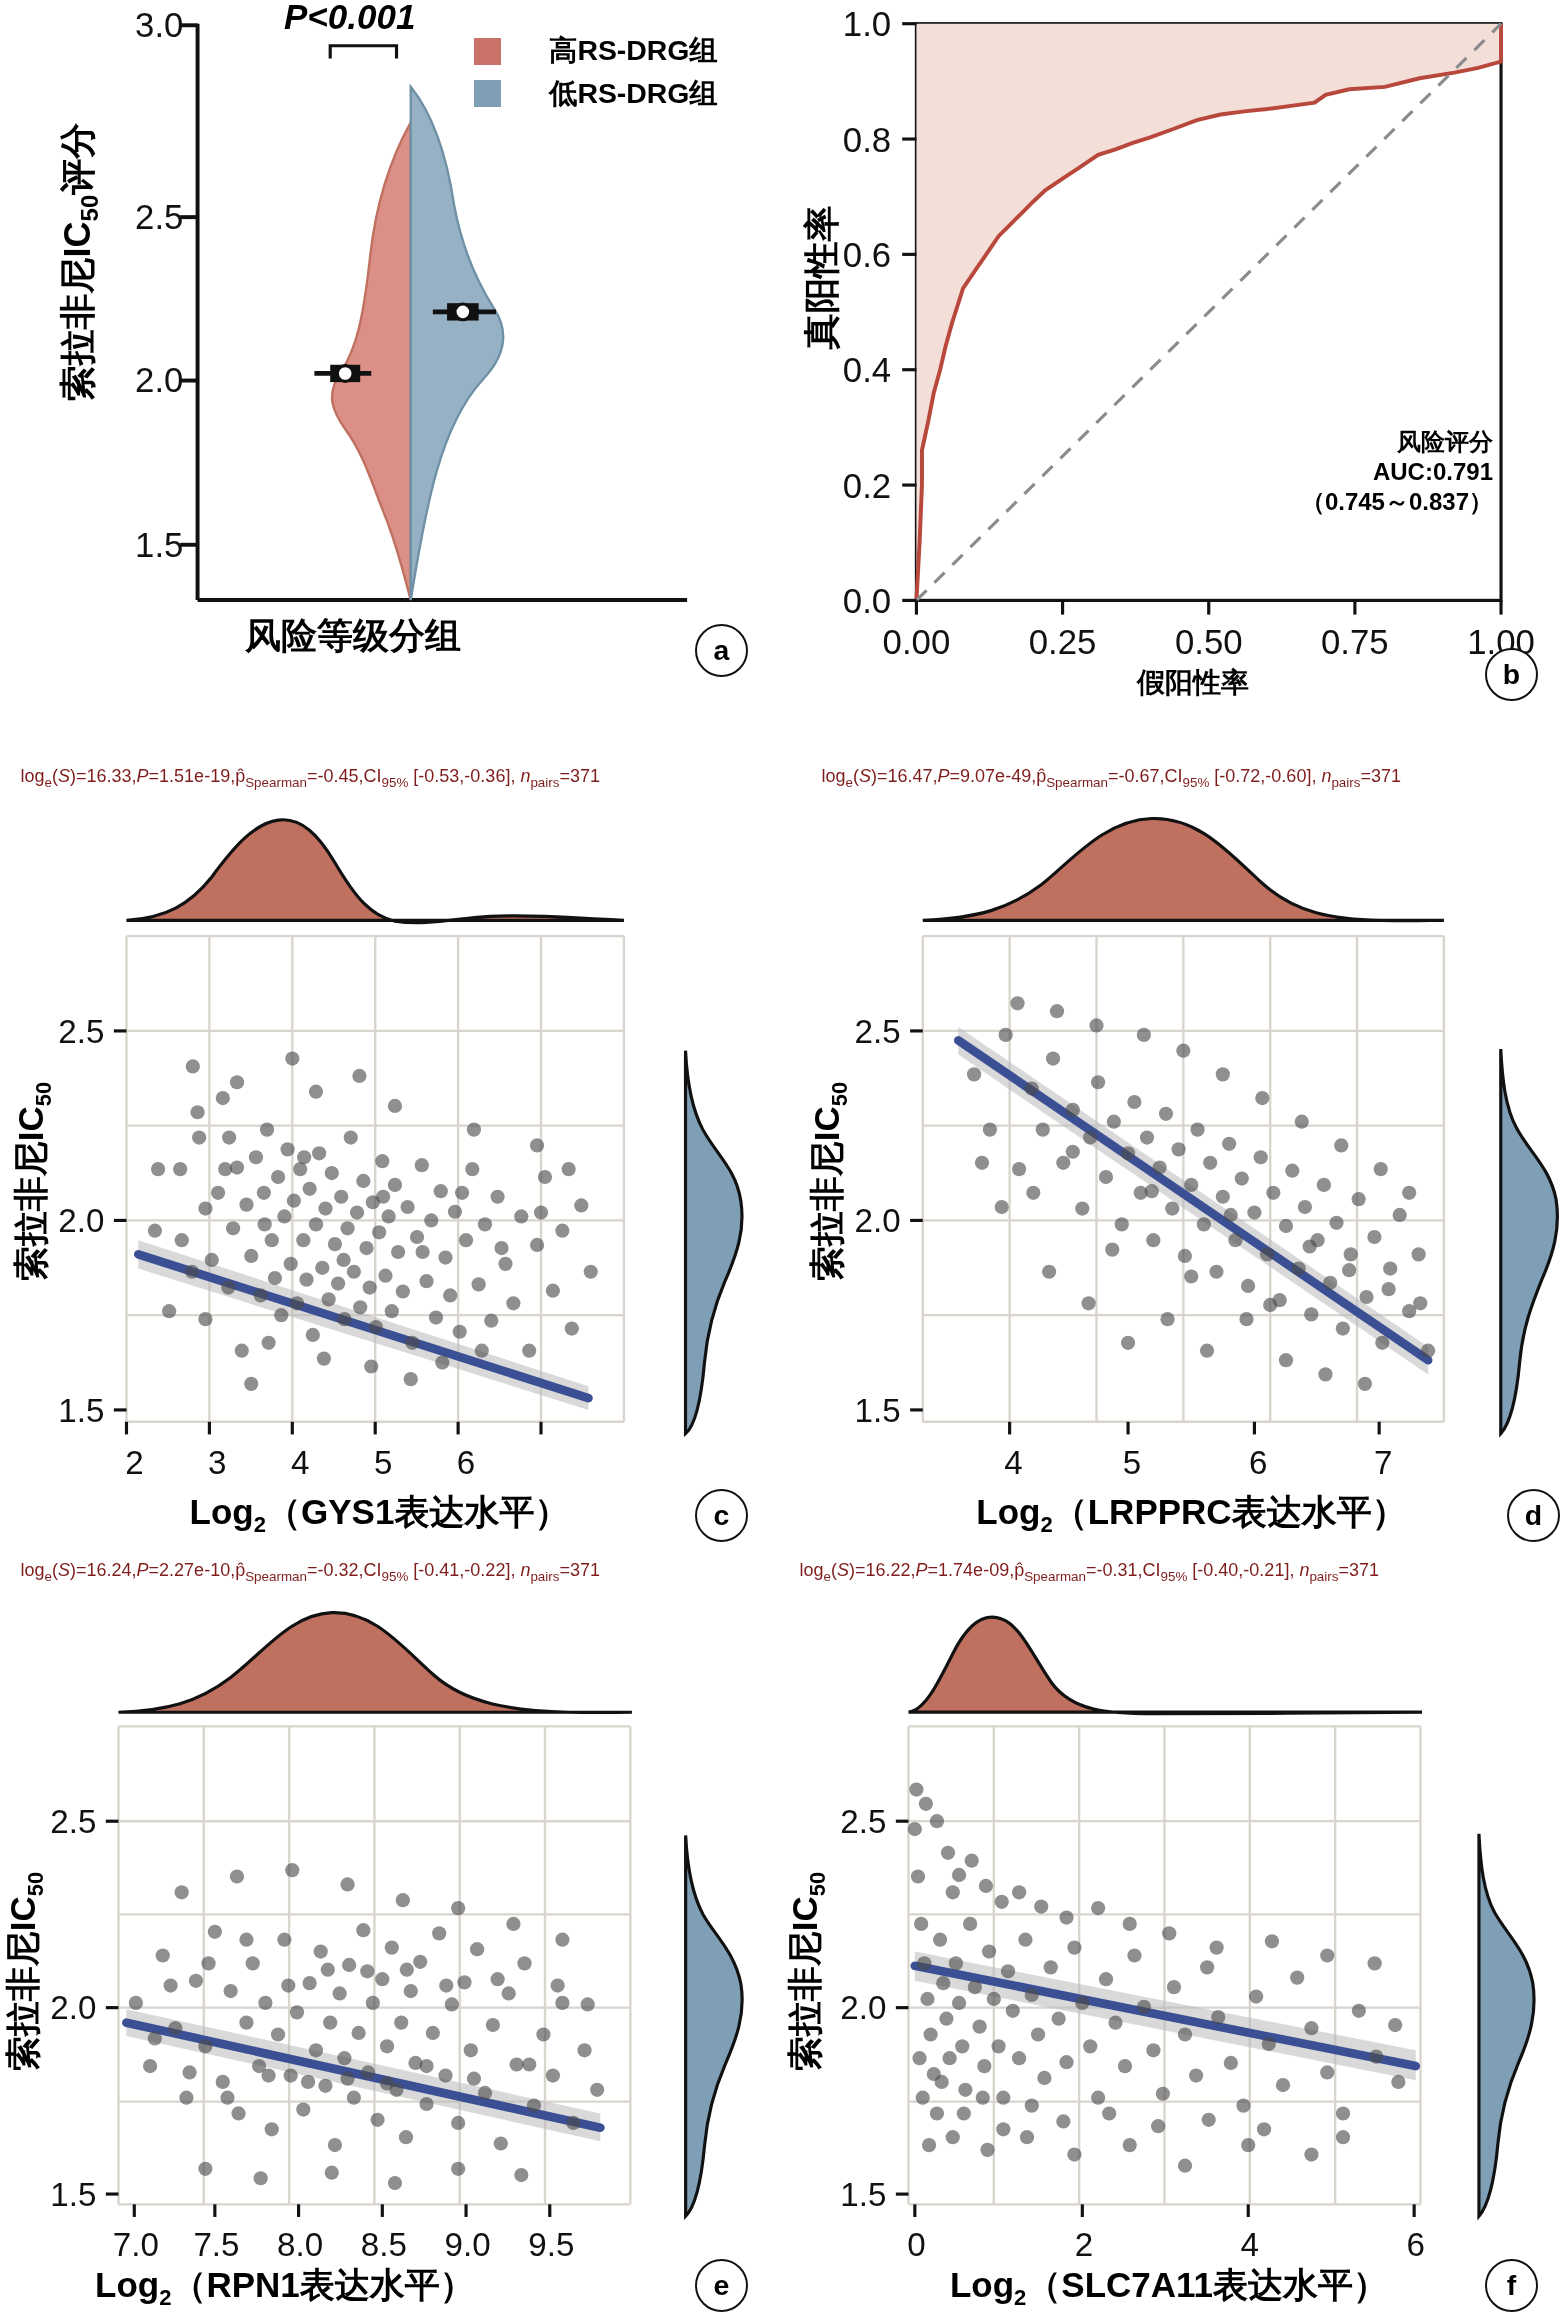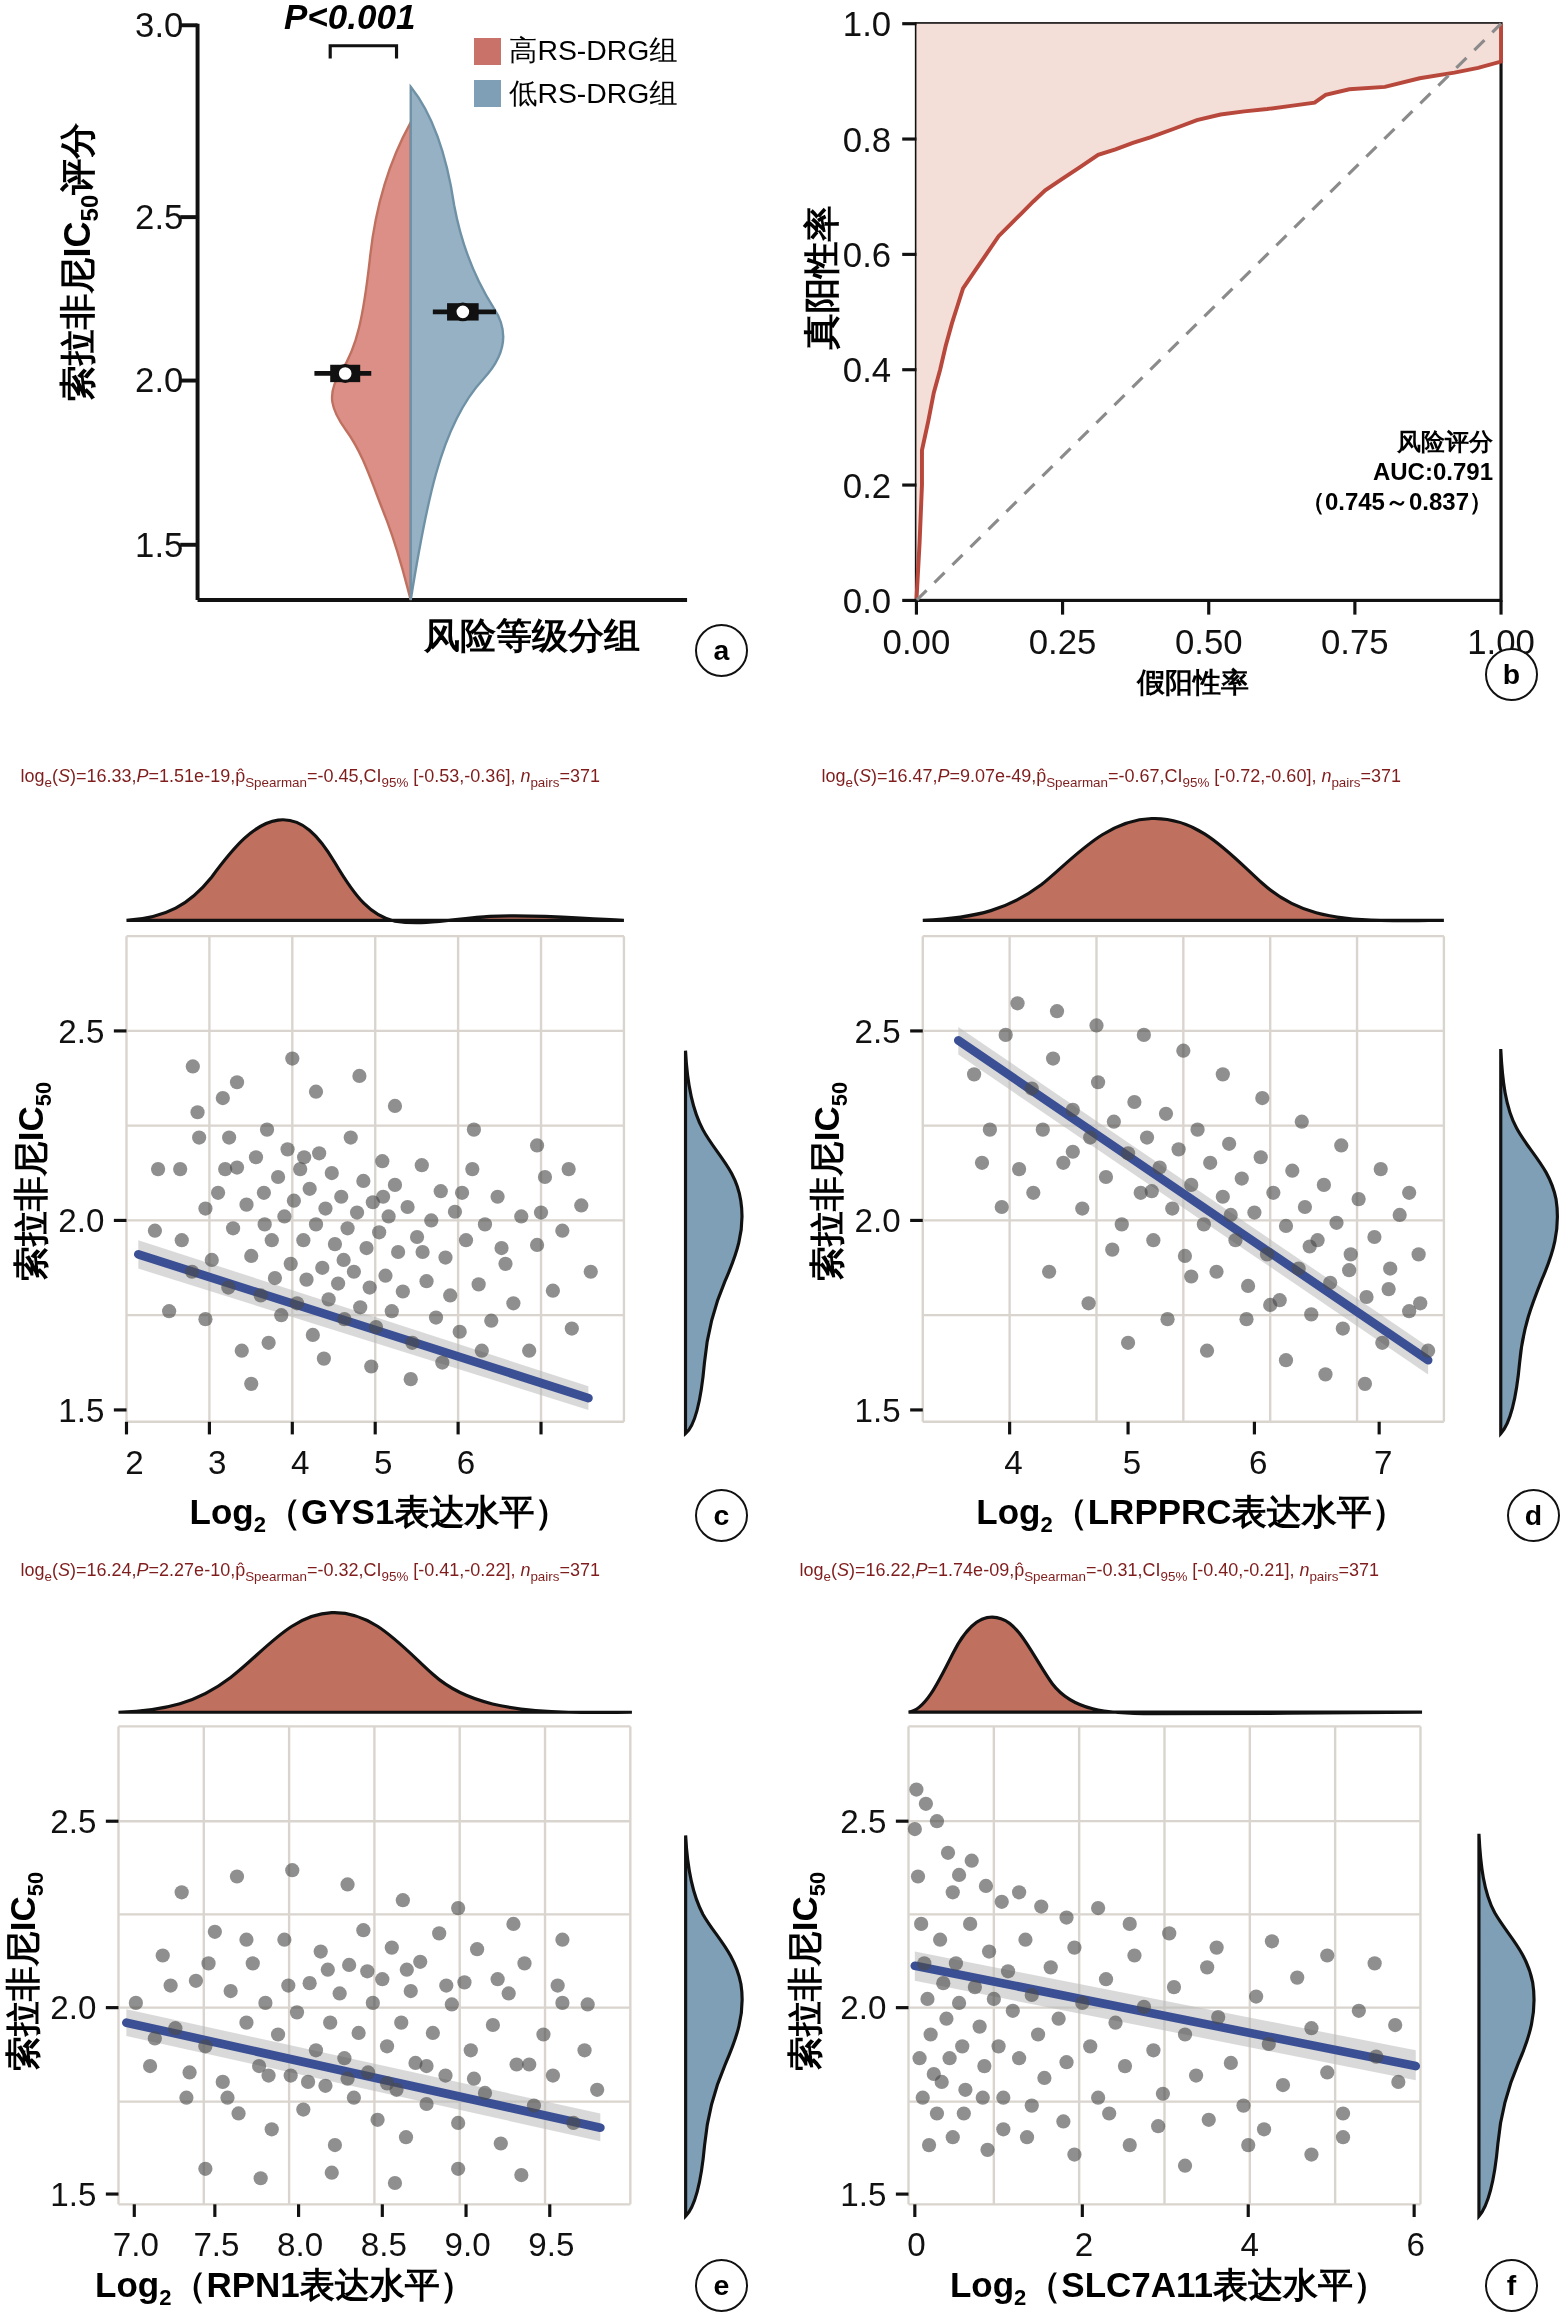--- a/index.html
+++ b/index.html
@@ -10,21 +10,21 @@
     position:absolute;width:49px;height:49px;border:2.4px solid #111;border-radius:50%;
     display:flex;align-items:center;justify-content:center;font-size:28.4px;font-weight:bold;
     background:#fff;
   }
   .stat-line{font-size:18px;letter-spacing:0px;color:#7f1d1d;white-space:nowrap;}
   .stat-line sub{font-size:13.4px;}
   .stat-line i{font-style:italic;}
   .legend-box{position:absolute;display:flex;flex-direction:column;gap:4.7px;}
   .legend-row{display:flex;align-items:center;gap:8px;}
   .legend-swatch{width:27px;height:27px;}
-  .legend-text{font-size:28.4px;font-weight:normal;}
+  .legend-text{font-size:28.4px;font-weight:bold;margin-left:40px;}
   .roc-note{position:absolute;text-align:right;font-size:24px;font-weight:bold;line-height:1.25;}
 </style>
 </head>
 <body>
 
 <div class="fig" id="panel-a" style="left:0px;top:0px;width:782px;height:679px;">
   <svg width="782" height="679" viewBox="0 0 990 860">
 
     <line x1="250" y1="30" x2="250" y2="760" stroke="#111" stroke-width="5"></line>
     <line x1="250" y1="760" x2="870" y2="760" stroke="#111" stroke-width="5"></line>
@@ -70,21 +70,21 @@
       <path d="M418,74 L418,58 L502,58 L502,74"></path>
     </g>
   </svg>
 
   <div style="position:absolute;left:284px;top:-3.2px;font-size:35px;font-weight:bold;font-style:italic;">P&lt;0.001</div>
 
   <div style="position:absolute;left:-87px;top:237px;width:332px;transform:rotate(-90deg);text-align:center;font-size:36px;font-weight:bold;">
     <span>索拉非尼IC</span><sub style="font-size:24px;">50</sub><span>评分</span>
   </div>
 
-  <div style="position:absolute;left:245px;top:612px;width:395px;text-align:right;font-size:36px;font-weight:bold;">风险等级分组</div>
+  <div style="position:absolute;left:245px;top:612px;width:395px;text-align:left;font-size:36px;font-weight:bold;">风险等级分组</div>
 
   <div class="legend-box" style="left:474px;top:32px;">
     <div class="legend-row">
       <span class="legend-swatch" style="background:#c9726a;"></span>
       <span class="legend-text">高RS-DRG组</span>
     </div>
     <div class="legend-row">
       <span class="legend-swatch" style="background:#7e9fb5;"></span>
       <span class="legend-text">低RS-DRG组</span>
     </div>

